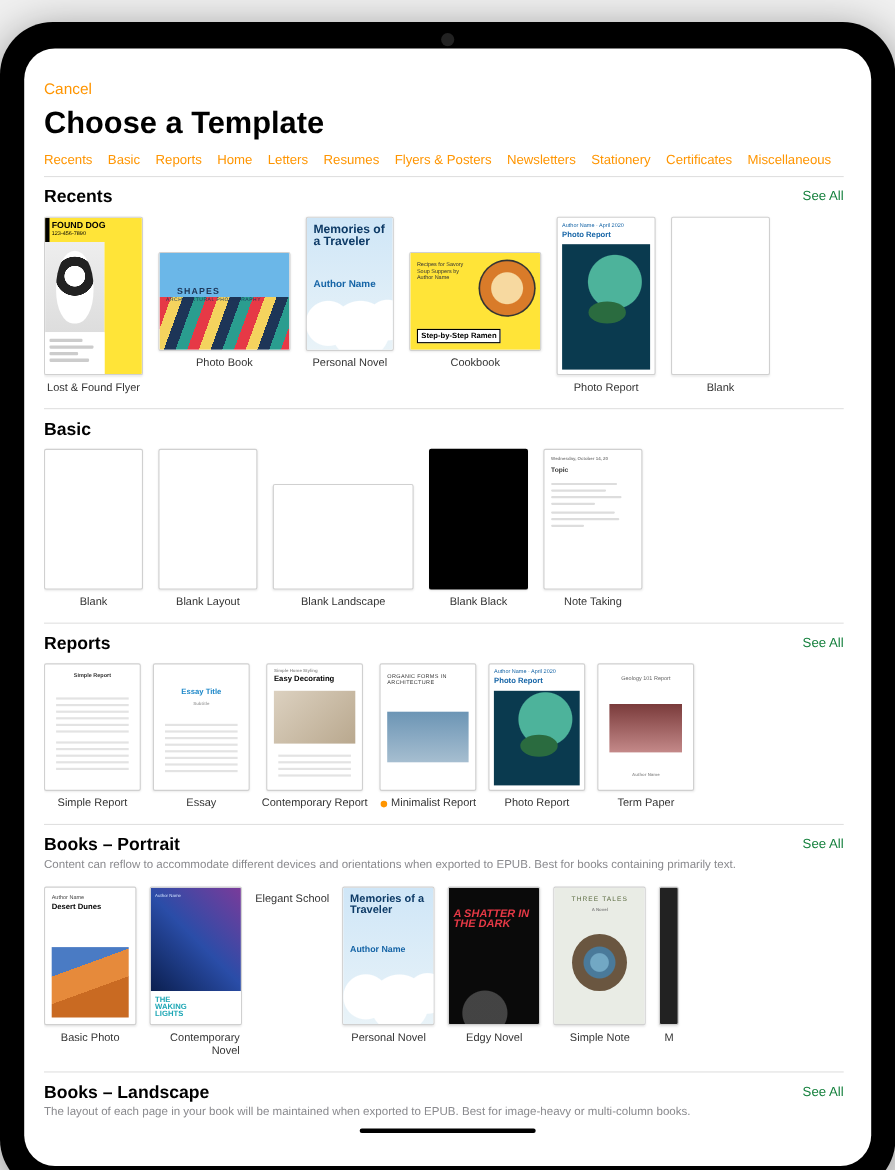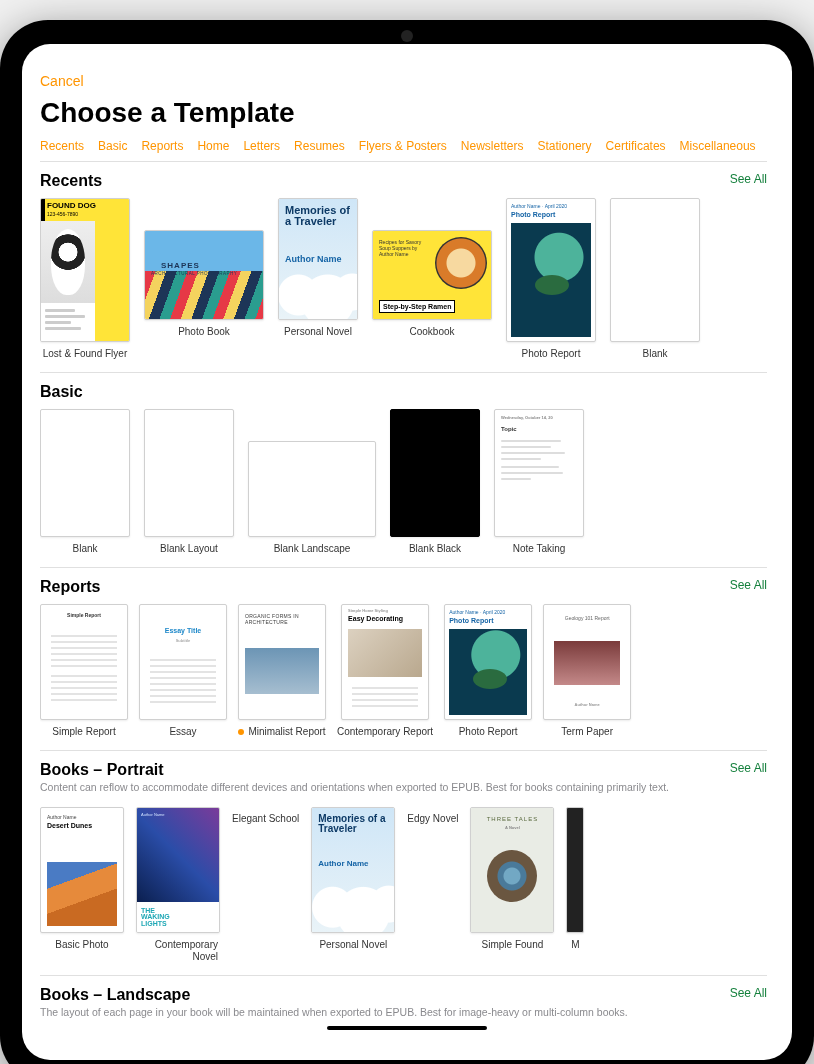--- a/index.html
+++ b/index.html
@@ -423,42 +423,42 @@
                 <div class="l" style="top:66px"></div>
               <div class="l" style="top:72px"></div>
                 <div class="l" style="top:78px"></div>
                 <div class="l" style="top:84px"></div>
               <div class="l" style="top:90px"></div>
                 <div class="l" style="top:96px"></div>
             </div>
             <div class="tpl-label">Essay</div>
           </div>
           <div class="template">
-            <div class="thumb small-portrait minimal">
-              <div class="ttl">ORGANIC FORMS IN ARCHITECTURE</div>
-              <div class="img"></div>
-            </div>
-            <div class="tpl-label dot-label">
-              <span class="orange-dot"></span>
-              <span>Minimalist Report</span>
-            </div>
-          </div>
-          <div class="template">
             <div class="thumb small-portrait contemp reportlines">
               <div class="th-txt" style="top:4px;left:6px;font-size:4px;color:#999">Simple Home Styling</div>
               <div class="ttl" style="top:10px">Easy Decorating</div>
               <div class="img"></div>
               <div class="l" style="top:82px"></div>
                 <div class="l" style="top:88px"></div>
                 <div class="l" style="top:94px"></div>
                 <div class="l" style="top:100px"></div>
             </div>
             <div class="tpl-label">Contemporary Report</div>
           </div>
           <div class="template">
+            <div class="thumb small-portrait minimal">
+              <div class="ttl">ORGANIC FORMS IN ARCHITECTURE</div>
+              <div class="img"></div>
+            </div>
+            <div class="tpl-label dot-label">
+              <span class="orange-dot"></span>
+              <span>Minimalist Report</span>
+            </div>
+          </div>
+          <div class="template">
             <div class="thumb small-portrait photo-report">
               <div class="hdr">Author Name · April 2020</div>
               <div class="ttl">Photo Report</div>
               <div class="img">
                   <div class="turtle"></div>
                 </div>
             </div>
             <div class="tpl-label">Photo Report</div>
           </div>
           <div class="template">
@@ -506,30 +506,35 @@
           <div class="template">
             <div class="thumb book personal-novel">
               <div class="bg"></div>
                 <div class="cloud"></div>
               <div class="t1" style="font-size:10px">Memories of a Traveler</div>
               <div class="t2" style="top:52px;font-size:8px">Author Name</div>
             </div>
             <div class="tpl-label">Personal Novel</div>
           </div>
           <div class="template">
+            <div class="thumb book edgy">
+              <div class="bg"></div>
+                <div class="smoke"></div>
+              <div class="ttl">A SHATTER IN THE DARK</div>
+            </div>
             <div class="tpl-label">Edgy Novel</div>
           </div>
           <div class="template">
             <div class="thumb book simple-nov">
               <div class="bg"></div>
               <div class="ttl">THREE TALES</div>
               <div class="th-txt" style="top:18px;left:0;right:0;text-align:center;font-size:4px;color:#888">A Novel</div>
               <div class="nest"></div>
             </div>
-            <div class="tpl-label">Simple Found</div>
+            <div class="tpl-label">Simple Note</div>
           </div>
           <div class="template">
             <div class="thumb book" style="width:18px;background:#222"></div>
             <div class="tpl-label">M</div>
           </div>
         </div>
       </div>
       <hr class="sep">
 
       

